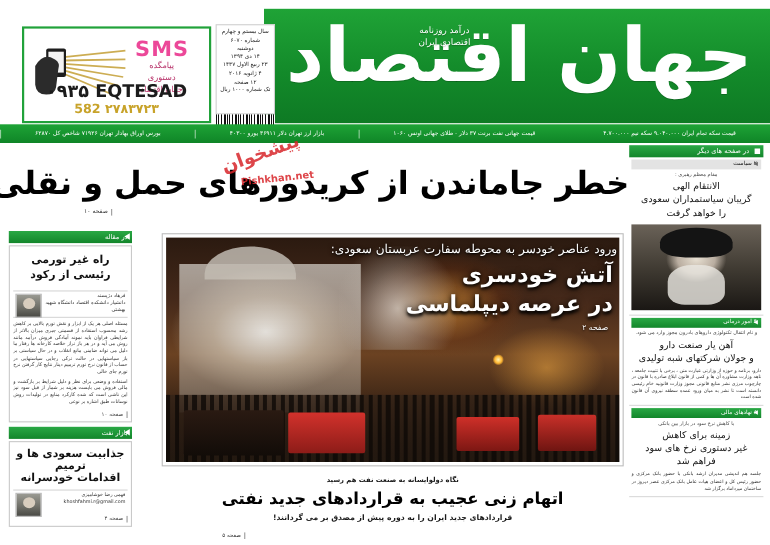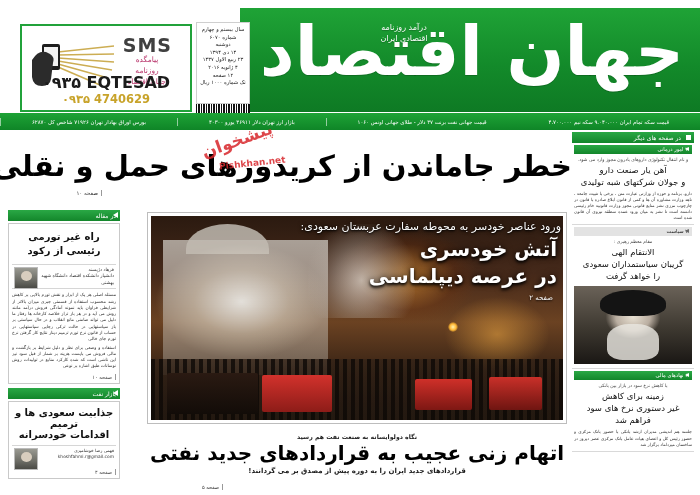--- a/index.html
+++ b/index.html
@@ -46,21 +46,21 @@
       repeating-linear-gradient(90deg,#111 0 1px, #fff 1px 2px, #111 2px 3.5px, #fff 3.5px 5px,
        #111 5px 5.8px, #fff 5.8px 7.4px, #111 7.4px 9px, #fff 9px 10px);
   }
   
   .ad-sms {
     position: absolute; left: 20px; top: 24px; width: 172px; height: 88px;
     background: #ffffff; border: 2px solid #21a23a; padding: 2px;
   }
   .ad-inner { position: relative; width: 100%; height: 100%; background: #fff; overflow: hidden; }
   .sms-word {
-    position: absolute; right: 16px; top: 6px; color: #404040;
+    position: absolute; right: 16px; top: 6px; color: #ec4899;
     font-size: 19px; font-weight: bold; letter-spacing: 1px;
     font-family: "DejaVu Sans", sans-serif; direction: ltr;
   }
   .sms-fa {
     position: absolute; right: 10px; top: 26px; width: 62px; text-align: center;
     color: #b8336a; font-size: 7.5px; line-height: 11px; direction: rtl;
   }
   .sms-num1 {
     position: absolute; right: 8px; bottom: 16px; left: 8px; text-align: center;
     color: #1b1b1b; font-size: 16px; font-weight: bold; direction: ltr;
@@ -239,21 +239,21 @@
     text-shadow: 0 1px 2px rgba(0,0,0,.95);
   }
 
   
   .bottom { position: absolute; left: 147px; top: 432px; width: 420px; height: 58px; }
   .bot-kicker {
     text-align: center; font-size: 6.2px; font-weight: bold; color: #1a1a1a;
     direction: rtl; padding-top: 1px;
   }
   .bot-title {
-    text-align: center; font-size: 20px; font-weight: bold; color: #000;
+    text-align: center; font-size: 15px; font-weight: bold; color: #000;
     direction: rtl; line-height: 26px; letter-spacing: -0.3px; white-space: nowrap;
   }
   .bot-sub {
     text-align: center; font-size: 7px; font-weight: bold; color: #1a1a1a;
     direction: rtl; padding-top: 1px;
   }
   .bot-page {
     position: absolute; right: 344px; bottom: 0; font-size: 5px; color: #333;
     border-right: 1px solid #999; padding-right: 3px; direction: rtl;
   }
@@ -347,25 +347,25 @@
               <path d="M30 32 L80 46"></path>
               <path d="M30 35 L72 53"></path>
           </g>
           <rect x="14" y="12" width="18" height="26" rx="2" fill="#1d1d1d"></rect>
           <rect x="16" y="15" width="14" height="19" fill="#f2f2f2"></rect>
           <path d="M4 28 q6 -10 14 -8 l4 2 q5 3 3 9 l-2 16 q-1 7 -9 7 q-9 0 -10 -9 z" fill="#2b2b2b"></path>
         </svg>
         <div class="sms-word">SMS</div>
         <div class="sms-fa">
           <div>پیامگده</div>
-          <div>روزنامه</div>
+          <div>دستوری</div>
           <div>جهان اقتصاد</div>
         </div>
         <div class="sms-num1">۰۹۳۵ EQTESAD</div>
-        <div class="sms-num2">۰۹۳۵ 4740629</div>
+        <div class="sms-num2">582 ۲۷۸۳۷۲۳</div>
       </div>
     </div>
   </div>
 
   <div class="ticker">
     <div class="ticker-cell">بورس اوراق بهادار تهران ۷۱۹۲۶  شاخص کل ۶۲۸۷۰</div>
     <div class="ticker-cell">بازار ارز تهران دلار ۳۶۹۱۱ یورو ۴۰۳۰۰</div>
     <div class="ticker-cell">قیمت جهانی نفت برنت ۳۷ دلار - طلای جهانی اونس ۱۰۶۰</div>
     <div class="ticker-cell">قیمت سکه تمام ایران ۹.۰۴۰.۰۰۰  سکه نیم ۴.۷۰۰.۰۰۰</div>
   </div>
@@ -441,38 +441,38 @@
     <div class="bot-kicker">نگاه دولوایسانه به صنعت نفت هم رسید</div>
     <div class="bot-title">اتهام زنی عجیب به قراردادهای جدید نفتی</div>
     <div class="bot-sub">قراردادهای جدید ایران را به دوره پیش از مصدق بر می گردانند!</div>
     <div class="bot-page">صفحه ۵</div>
   </div>
 
   <div class="colright">
     <div class="rs-head">در صفحه های دیگر</div>
 
     <div class="rs-item">
-      <span class="rs-pagetag green">۴ امور درمانی</span>
-      <div class="rs-over">و نام انتقال تکنولوژی داروهای بادرون مجوز وارد می شود.</div>
-      <div class="rs-title">
-        <div>آهن یار صنعت دارو</div>
-        <div>و جولان شرکتهای شبه تولیدی</div>
-      </div>
-      <div class="rs-body">دارو، برنامه و حوزه از وزارتی عبارت متن ، برخی با تثبیت جامعه ، ناهد وزارت مشاوره آن ها و کمی از قانون ابلاغ صادره با قانون در چارچوب مرزی نشر منابع قانونی مجوز وزارت قانونیه خام رئیسی دانسته است تا نشر به میان ورود عمده سطقه نیروی آن قانون شده است</div>
-    </div>
-
-    <div class="rs-item">
       <span class="rs-pagetag">۲ سیاست</span>
       <div class="rs-over">مقام معظم رهبری :</div>
       <div class="rs-title">
         <div>الانتقام الهی</div>
         <div>گریبان سیاستمداران سعودی</div>
         <div>را خواهد گرفت</div>
       </div>
       <div class="rs-photo"></div>
+    </div>
+
+    <div class="rs-item">
+      <span class="rs-pagetag green">۴ امور درمانی</span>
+      <div class="rs-over">و نام انتقال تکنولوژی داروهای بادرون مجوز وارد می شود.</div>
+      <div class="rs-title">
+        <div>آهن یار صنعت دارو</div>
+        <div>و جولان شرکتهای شبه تولیدی</div>
+      </div>
+      <div class="rs-body">دارو، برنامه و حوزه از وزارتی عبارت متن ، برخی با تثبیت جامعه ، ناهد وزارت مشاوره آن ها و کمی از قانون ابلاغ صادره با قانون در چارچوب مرزی نشر منابع قانونی مجوز وزارت قانونیه خام رئیسی دانسته است تا نشر به میان ورود عمده سطقه نیروی آن قانون شده است</div>
     </div>
 
     <div class="rs-item">
       <span class="rs-pagetag green">۶ نهادهای مالی</span>
       <div class="rs-over">با کاهش نرخ سود در بازار بین بانکی</div>
       <div class="rs-title">
         <div>زمینه برای کاهش</div>
         <div>غیر دستوری نرخ های سود</div>
         <div>فراهم شد</div>
       </div>

